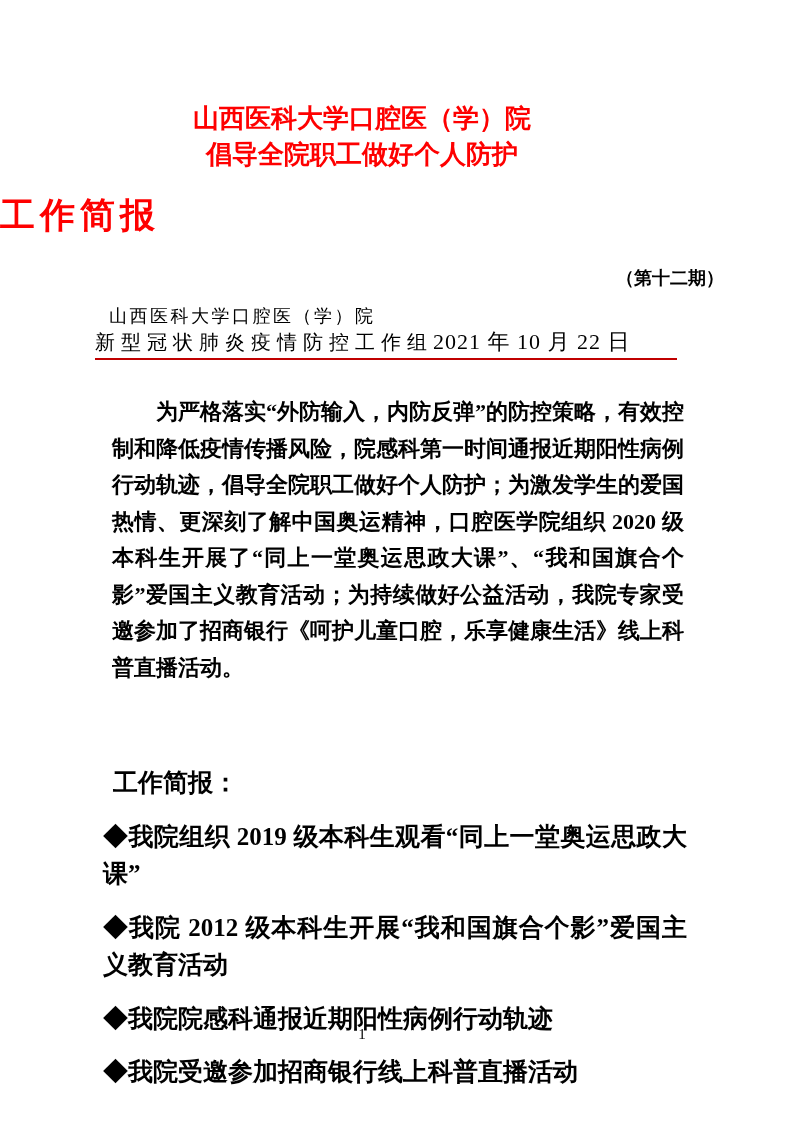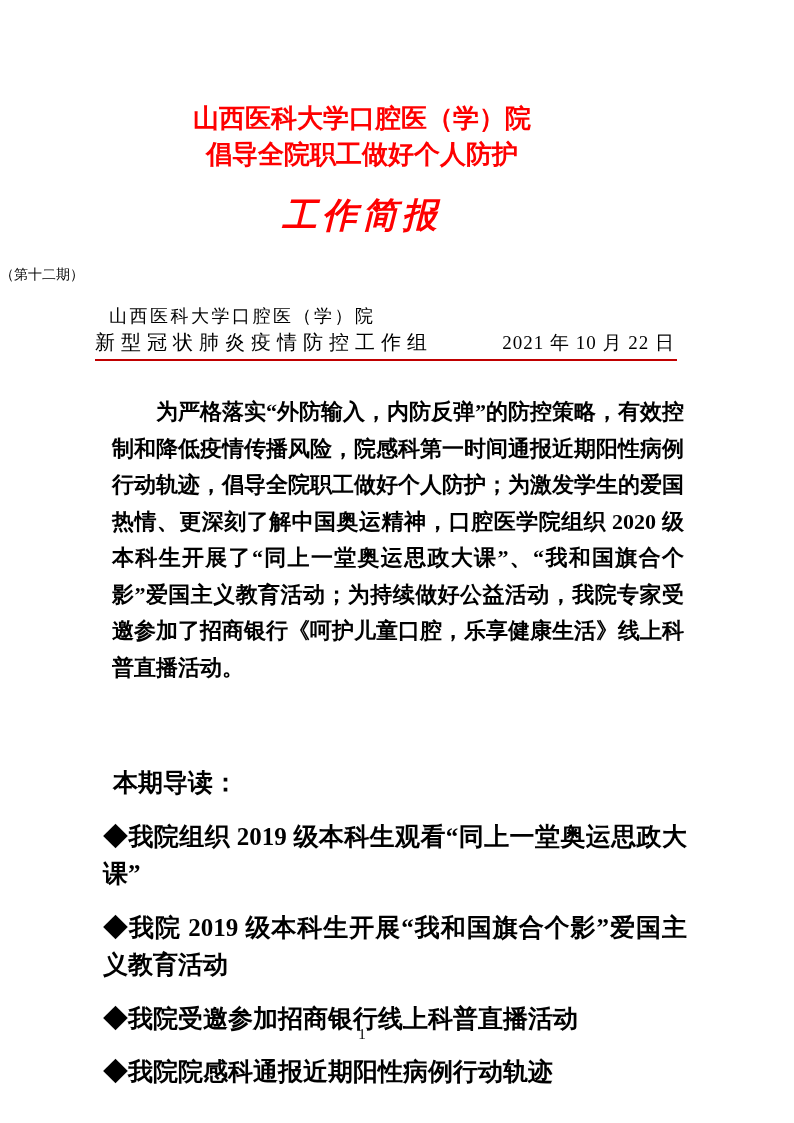--- a/index.html
+++ b/index.html
@@ -19,61 +19,59 @@
     text-align: center;
     font-family: "Liberation Sans", sans-serif;
     font-weight: bold;
     font-size: 26px;
     line-height: 36px;
     color: #fe0000;
   }
   .main-title {
     position: absolute;
     top: 192px; left: 0; width: 100%;
-    text-align: center;
     font-family: "Liberation Sans", sans-serif;
     font-weight: bold;
     font-size: 35px;
     letter-spacing: 5px;
     color: #fe0000;
-    font-style: italic;
   }
   .issue-line {
     position: absolute;
     top: 266px; left: 0; width: 100%;
-    text-align: left;
-    font-weight: normal;
-    font-size: 14px;
+    text-align: right;
+    font-weight: bold;
+    font-size: 18px;
     color: #000000;
   }
   .org-block {
     position: absolute;
     top: 303px; left: 95px; width: 582px;
     border-bottom: 2px solid #c00000;
     padding-bottom: 3px;
     font-family: "Liberation Serif", serif;
   }
   .org-line1 {
     margin-left: 14px;
     font-size: 18px;
     letter-spacing: 2.5px;
     line-height: 26px;
   }
   .org-line2-row {
     display: flex;
-    justify-content: space-between;
+    justify-content: flex-start;
     align-items: baseline;
     line-height: 26px;
   }
   .org-line2 {
     font-size: 20px;
     letter-spacing: 6px;
   }
   .org-date {
-    font-size: 19px;
+    font-size: 22px;
     letter-spacing: 1px;
     padding-right: 2px;
   }
   .body-paragraph {
     position: absolute;
     top: 394px; left: 112px; width: 572px;
     font-size: 22px;
     font-weight: 600;
     line-height: 36.5px;
     text-align: justify;
@@ -117,22 +115,22 @@
     <div class="org-line1">山西医科大学口腔医（学）院</div>
     <div class="org-line2-row">
       <span class="org-line2">新型冠状肺炎疫情防控工作组</span>
       <span class="org-date">2021 年 10 月 22 日</span>
     </div>
   </div>
 
   <div class="body-paragraph">为严格落实“外防输入，内防反弹”的防控策略，有效控制和降低疫情传播风险，院感科第一时间通报近期阳性病例行动轨迹，倡导全院职工做好个人防护；为激发学生的爱国热情、更深刻了解中国奥运精神，口腔医学院组织 2020 级本科生开展了“同上一堂奥运思政大课”、“我和国旗合个影”爱国主义教育活动；为持续做好公益活动，我院专家受邀参加了招商银行《呵护儿童口腔，乐享健康生活》线上科普直播活动。</div>
 
   <div class="digest-block">
-    <div class="digest-heading">本期导读：</div>
+    <div class="digest-heading">工作简报：</div>
     <div class="digest-item"><span class="digest-marker">◆</span><span>我院组织 2019 级本科生观看“同上一堂奥运思政大课”</span></div>
-    <div class="digest-item"><span class="digest-marker">◆</span><span>我院 2019 级本科生开展“我和国旗合个影”爱国主义教育活动</span></div>
+    <div class="digest-item"><span class="digest-marker">◆</span><span>我院 2012 级本科生开展“我和国旗合个影”爱国主义教育活动</span></div>
+    <div class="digest-item"><span class="digest-marker">◆</span><span>我院院感科通报近期阳性病例行动轨迹</span></div>
     <div class="digest-item"><span class="digest-marker">◆</span><span>我院受邀参加招商银行线上科普直播活动</span></div>
-    <div class="digest-item"><span class="digest-marker">◆</span><span>我院院感科通报近期阳性病例行动轨迹</span></div>
   </div>
 
   <div class="page-footer">1</div>
 
 </div>
 
 </body></html>

